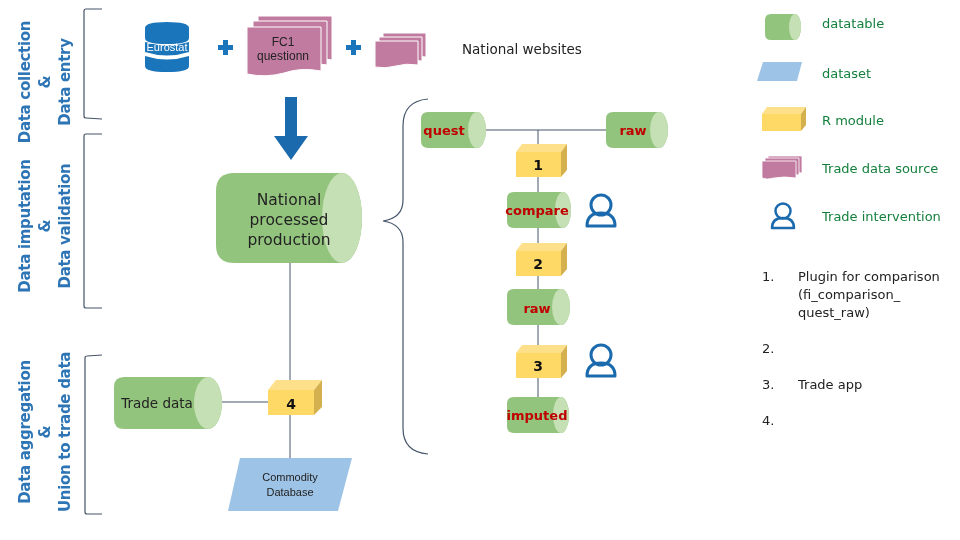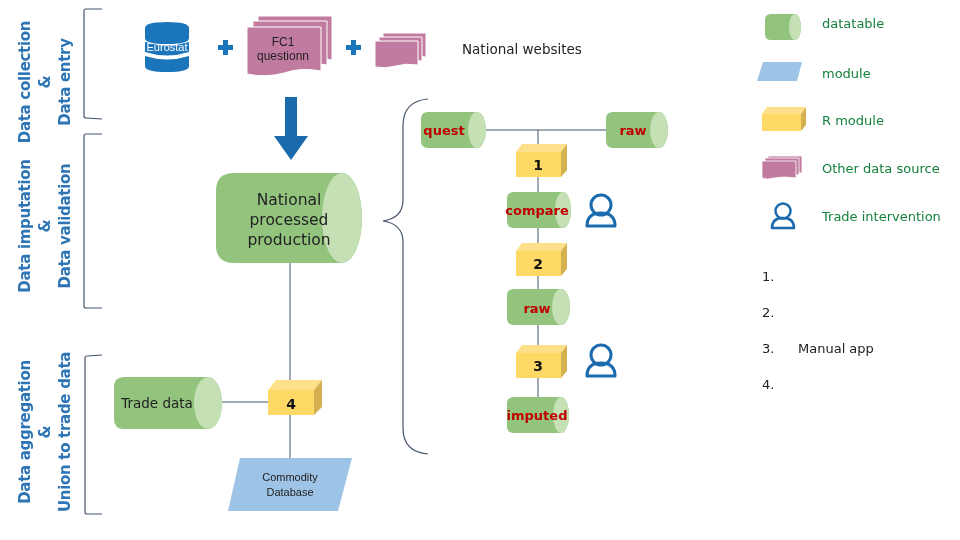--- a/index.html
+++ b/index.html
@@ -196,34 +196,35 @@
     </g>
     <g fill="none" stroke="#1B6AAE" stroke-width="2.5">
       <circle cx="783" cy="211" r="7.5"></circle>
       <path d="M772,228 Q772,218 783,218 Q794,218 794,228 Z" stroke-linejoin="round"></path>
     </g>
   </svg>
 
   <div class="src-label" style="left:434px; top:41px;margin-left:28px;">National websites</div>
 
   <div class="legend-text" style="left:822px; top:16px;">datatable</div>
-  <div class="legend-text" style="left:822px; top:66px;">module</div>
+  <div class="legend-text" style="left:822px; top:66px;">dataset</div>
   <div class="legend-text" style="left:822px; top:113px;">R module</div>
-  <div class="legend-text" style="left:822px; top:161px;">Other data source</div>
+  <div class="legend-text" style="left:822px; top:161px;">Trade data source</div>
   <div class="legend-text" style="left:822px; top:209px;">Trade intervention</div>
 
   <div class="notes">
     <div class="note">
       <div class="note-num">1.</div>
+      <div class="note-text">Plugin for comparison (fi_comparison_ quest_raw)</div>
     </div>
     <div class="note">
       <div class="note-num">2.</div>
     </div>
     <div class="note">
       <div class="note-num">3.</div>
-      <div class="note-text">Manual app</div>
+      <div class="note-text">Trade app</div>
     </div>
     <div class="note">
       <div class="note-num">4.</div>
     </div>
   </div>
 
 </div>
 
 </body></html>

